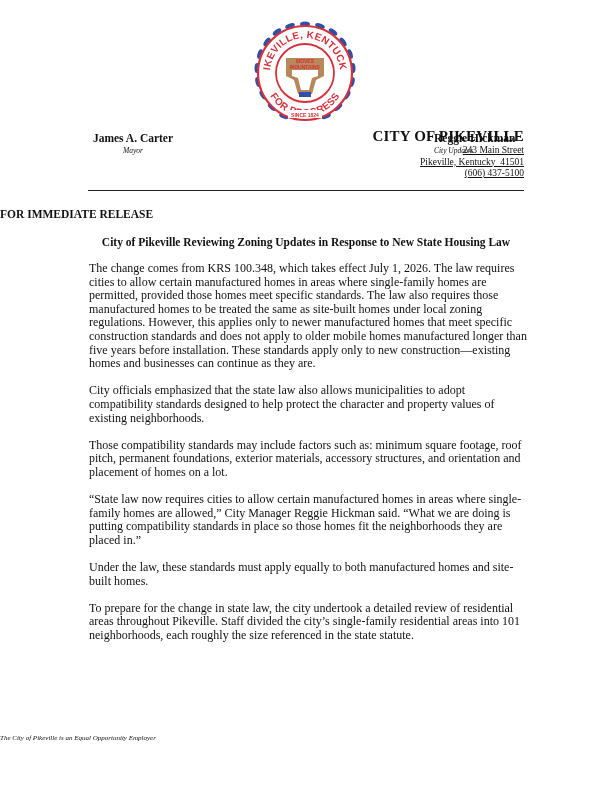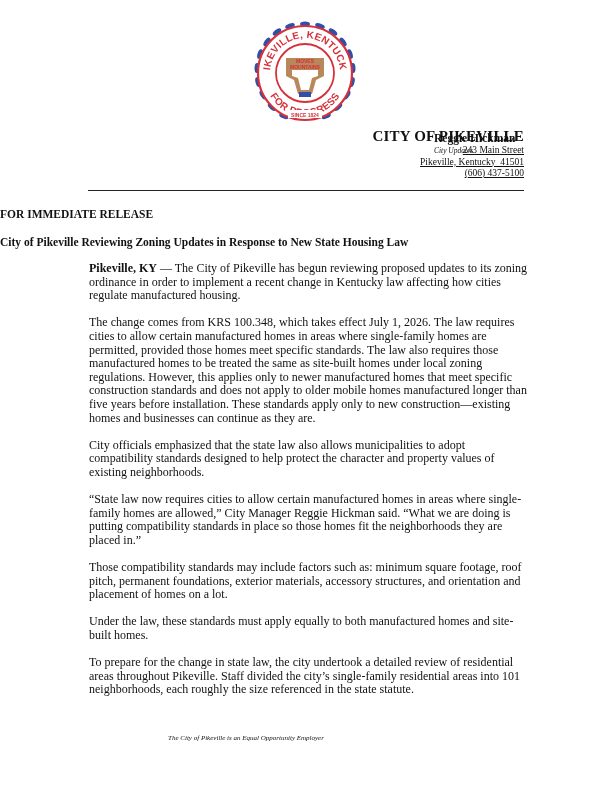--- a/index.html
+++ b/index.html
@@ -89,21 +89,21 @@
       top: 207px;
       font-weight: bold;
       font-size: 11.5px;
       line-height: 14px;
     }
     .headline {
       position: absolute;
       left: 0;
       width: 612px;
       top: 235px;
-      text-align: left;
+      text-align: center;
       font-weight: bold;
       font-size: 11.5px;
       line-height: 14px;
     }
     .body-text {
       position: absolute;
       left: 89px;
       top: 262px;
       width: 440px;
       font-size: 12px;
@@ -113,21 +113,21 @@
       margin: 0 0 13.6px 0;
     }
     .dateline {
       font-weight: bold;
     }
     .footer {
       position: absolute;
       left: 0;
       width: 492px;
       top: 734px;
-      text-align: center;
+      text-align: left;
       font-style: italic;
       font-size: 7px;
       line-height: 9px;
       font-family: Liberation Serif, serif;
     }
   </style>
 </head>
 <body>
 
 <div class="seal">
@@ -174,41 +174,44 @@
     <rect x="51" y="76" width="12" height="5" fill="#2f4fa8"></rect>
     <text x="57" y="47" text-anchor="middle" font-family="Liberation Sans, sans-serif" font-weight="bold" font-size="5" fill="#d6303a">MOVES</text>
     <text x="57" y="53" text-anchor="middle" font-family="Liberation Sans, sans-serif" font-weight="bold" font-size="5" fill="#d6303a">MOUNTAINS</text>
 
     <rect x="40" y="94" width="34" height="8" fill="#ffffff"></rect>
     <text x="57" y="100.5" text-anchor="middle" font-family="Liberation Sans, sans-serif" font-weight="bold" font-size="5" fill="#d6303a">SINCE 1824</text>
   </svg>
 </div>
 
 <div class="letterhead">
+  <div class="lh-left">
+    <div class="lh-name">James A. Carter</div>
+    <div class="lh-role">Mayor</div>
+  </div>
   <div class="lh-center">
     <div class="lh-city">CITY OF PIKEVILLE</div>
     <div class="lh-addr">243 Main Street</div>
     <div class="lh-addr" style="white-space:pre;">Pikeville, Kentucky  41501</div>
     <div class="lh-addr">(606) 437-5100</div>
   </div>
   <div class="lh-right">
     <div class="lh-name">Reggie Hickman</div>
     <div class="lh-role">City Updates</div>
   </div>
 </div>
 
 <div class="rule"></div>
 
 <div class="release">FOR IMMEDIATE RELEASE</div>
 
 <div class="headline">City of Pikeville Reviewing Zoning Updates in Response to New State Housing Law</div>
 
 <div class="body-text">
-  <p><span class="dateline">Pikeville, KY</span><span> — The City of Pikeville has begun reviewing proposed updates to its zoning ordinance in order to implement a recent change in Kentucky law affecting how cities regulate manufactured housing.</span></p>
   <p>The change comes from KRS 100.348, which takes effect July 1, 2026. The law requires cities to allow certain manufactured homes in areas where single-family homes are permitted, provided those homes meet specific standards. The law also requires those manufactured homes to be treated the same as site-built homes under local zoning regulations. However, this applies only to newer manufactured homes that meet specific construction standards and does not apply to older mobile homes manufactured longer than five years before installation. These standards apply only to new construction—existing homes and businesses can continue as they are.</p>
   <p>City officials emphasized that the state law also allows municipalities to adopt compatibility standards designed to help protect the character and property values of existing neighborhoods.</p>
+  <p>Those compatibility standards may include factors such as: minimum square footage, roof pitch, permanent foundations, exterior materials, accessory structures, and orientation and placement of homes on a lot.</p>
   <p>“State law now requires cities to allow certain manufactured homes in areas where single-family homes are allowed,” City Manager Reggie Hickman said. “What we are doing is putting compatibility standards in place so those homes fit the neighborhoods they are placed in.”</p>
-  <p>Those compatibility standards may include factors such as: minimum square footage, roof pitch, permanent foundations, exterior materials, accessory structures, and orientation and placement of homes on a lot.</p>
   <p>Under the law, these standards must apply equally to both manufactured homes and site-built homes.</p>
   <p>To prepare for the change in state law, the city undertook a detailed review of residential areas throughout Pikeville. Staff divided the city’s single-family residential areas into 101 neighborhoods, each roughly the size referenced in the state statute.</p>
 </div>
 
 <div class="footer">The City of Pikeville is an Equal Opportunity Employer</div>
 
 </body></html>

